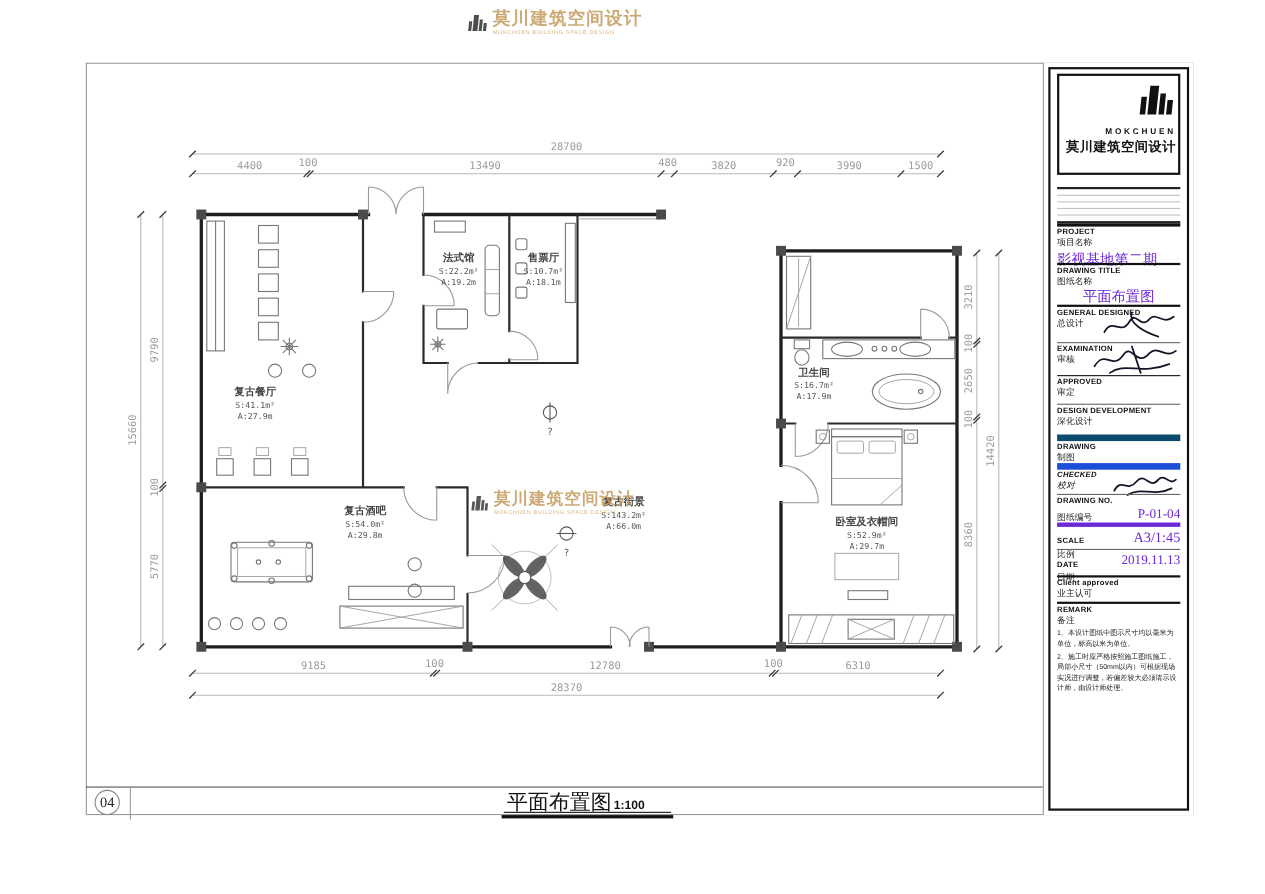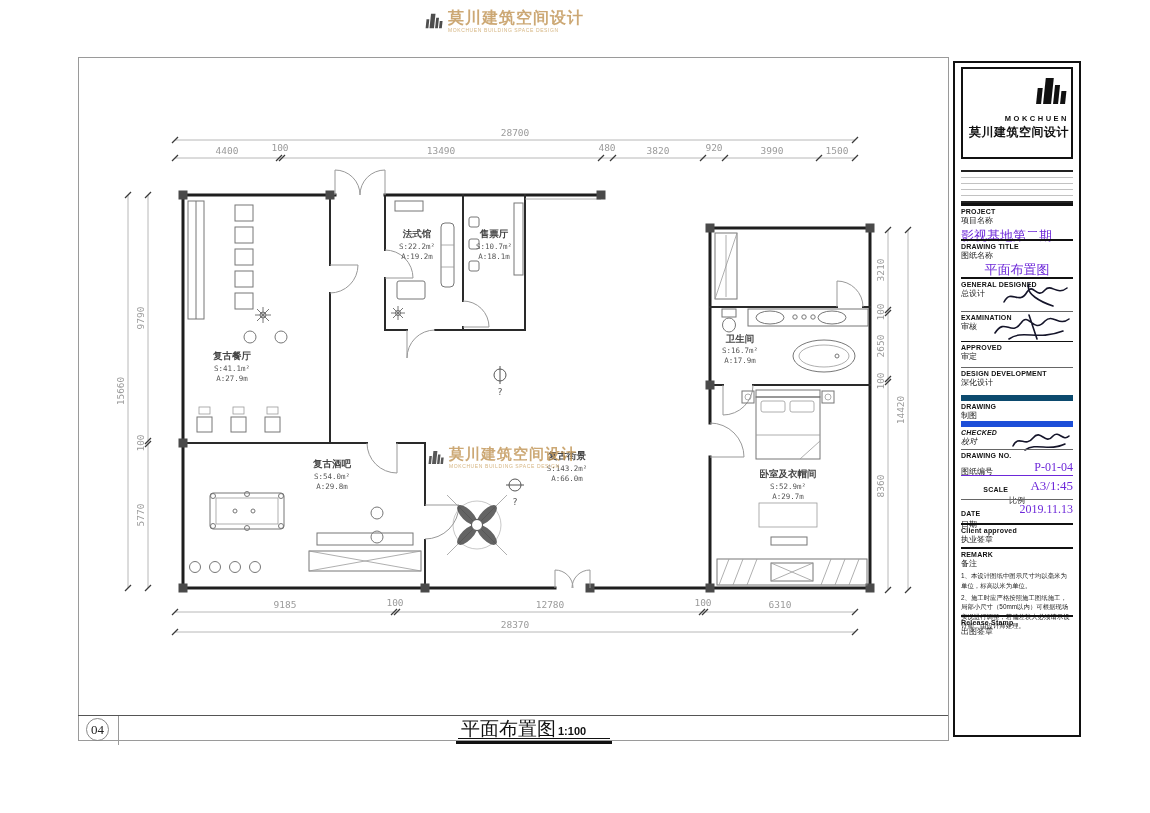--- a/index.html
+++ b/index.html
@@ -439,49 +439,45 @@
           <path d="M2,18 C8,6 14,20 22,10 C30,0 34,18 42,8 C48,2 52,14 58,8 M14,22 C26,14 38,24 54,16"></path>
         </svg>
       </div>
 
       <div class="tb-sec" style="height:26px;border-top:1px solid #666;">
         <div class="lab-en">DRAWING NO.</div>
         <div class="lab-cn" style="display:inline-block;">图纸编号</div>
         <span class="val-serif" style="font-size:12px;float:right;">P-01-04</span>
       </div>
 
-      <div class="tb-sec" style="height:24px;border-top:1px solid #6d28d9;text-align:center;">
+      <div class="tb-sec" style="height:24px;border-top:4px solid #6d28d9;">
         <div class="lab-en" style="display:inline-block;">SCALE</div>
         <span class="val-serif" style="font-size:13px;float:right;">A3/1:45</span>
         <div class="lab-cn">比例</div>
       </div>
 
       <div class="tb-sec" style="height:24px;border-top:1px solid #666;">
         <div class="lab-en" style="display:inline-block;">DATE</div>
         <span class="val-serif" style="font-size:12px;float:right;">2019.11.13</span>
         <div class="lab-cn">日期</div>
       </div>
 
       <div class="tb-sec" style="height:24px;border-top:2.5px solid #111;">
         <div class="lab-en">Client approved</div>
-        <div class="lab-cn">执业签章</div>
+        <div class="lab-cn">业主认可</div>
       </div>
 
       <div class="tb-sec" style="height:68px;border-top:2.5px solid #111;">
         <div class="lab-en">REMARK</div>
         <div class="lab-cn">备注</div>
         <div class="note">1、本设计图纸中图示尺寸均以毫米为单位，标高以米为单位。</div>
         <div class="note">2、施工时应严格按照施工图纸施工，局部小尺寸（50mm以内）可根据现场实况进行调整，若偏差较大必须请示设计师，由设计师处理。</div>
       </div>
 
 
-      <div class="tb-sec" style="flex:1;border-top:2.5px solid #111;">
-        <div class="lab-en">Release Stamp</div>
-        <div class="lab-cn">出图签章</div>
-      </div>
 
     </div>
   </div>
 
   <div class="abs footer">
     <div class="pg-circle">04</div>
     <div class="vline"></div>
     <div class="f-title">
       <span class="t1">平面布置图</span>
       <span class="t2">1:100</span>

